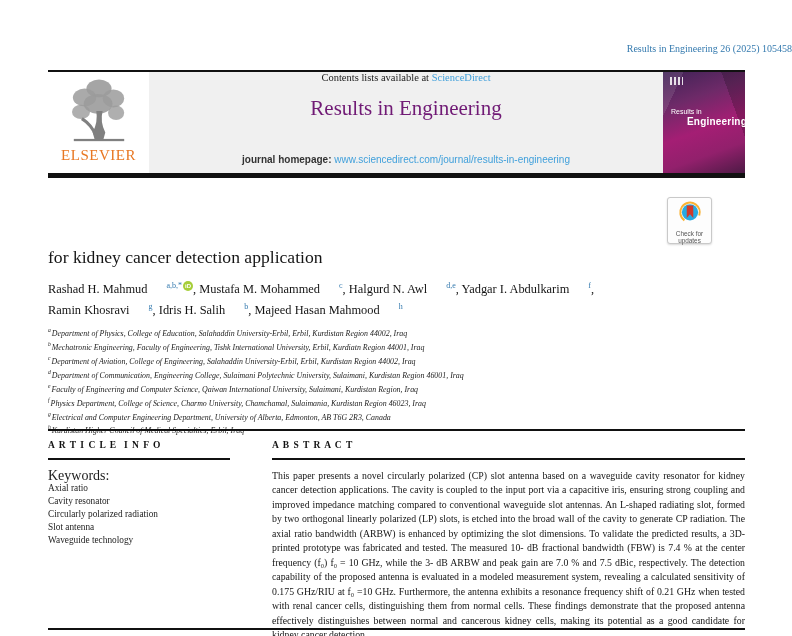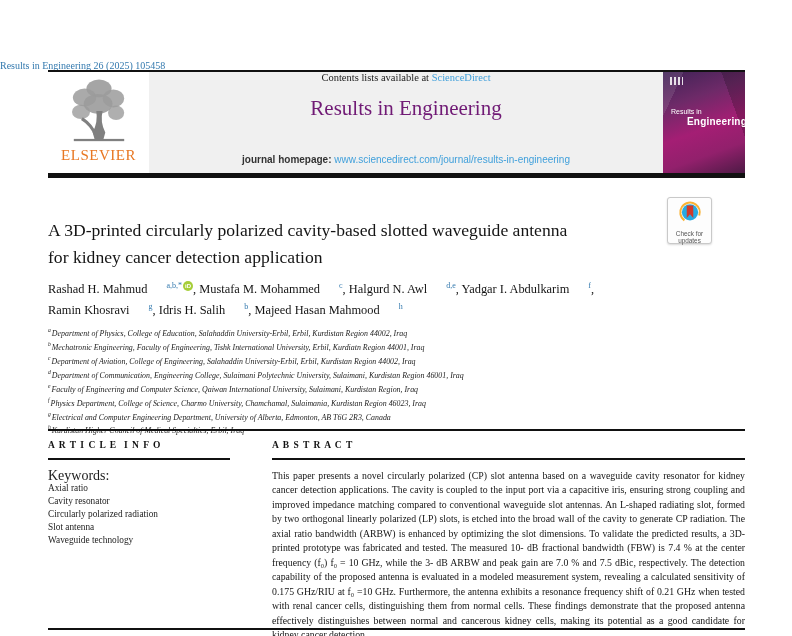--- a/index.html
+++ b/index.html
@@ -2,21 +2,21 @@
 <html><head>
 <meta charset="utf-8">
 <style>
   html,body{margin:0;padding:0;background:#e8e8e8;}
   .page{
     position:relative;width:792px;height:636px;background:#ffffff;
     font-family:"Liberation Serif",serif;color:#1c1c1c;overflow:hidden;
     margin:0 auto;
   }
   
-  .citation{position:absolute;top:60px;left:0;width:100%;text-align:left;
+  .citation{position:absolute;top:43px;left:0;width:100%;text-align:right;
     font-size:10px;color:#3379ae;}
   
   .banner{position:absolute;left:48px;top:70px;width:697px;}
   .banner-rule-top{height:2px;background:#111;}
   .banner-body{display:flex;height:101px;}
   .elsevier-block{width:101px;background:#fff;display:flex;flex-direction:column;
     align-items:center;justify-content:space-between;padding:2px 0 10px 0;box-sizing:border-box;}
   .elsevier-text{font-size:15px;letter-spacing:0.5px;color:#e87722;line-height:15px;}
   .banner-center{flex:1;background:#f0f0f0;position:relative;text-align:center;
     box-sizing:border-box;}
@@ -110,21 +110,21 @@
 
       <div class="cover">
         <div class="cover-marks"></div>
         <div class="cover-line1">Results in</div>
         <div class="cover-line2">Engineering</div>
       </div>
     </div>
     <div class="banner-rule-bottom"></div>
   </div>
 
-  <h1 class="title-block"><span>A 3D-printed circularly polarized cavity-based slotted waveguide antenna</span><br><span>for kidney cancer detection application</span></h1>
+  <h1 class="title-block"><br><span>for kidney cancer detection application</span></h1>
 
   <div class="check-badge">
     <svg viewBox="0 0 40 40" width="26" height="26">
       <circle cx="20" cy="19" r="15" fill="none" stroke="#f9b233" stroke-width="3" stroke-dasharray="66 28" transform="rotate(125 20 19)"></circle>
       <circle cx="20" cy="19" r="12.5" fill="#27aae1"></circle>
       <path d="M15 8.5 h10 v19 l-5 -5.5 -5 5.5 z" fill="#ce3a2b"></path>
     </svg>
     <div class="check-badge-text"><span>Check for</span><br><span>updates</span></div>
   </div>
 

